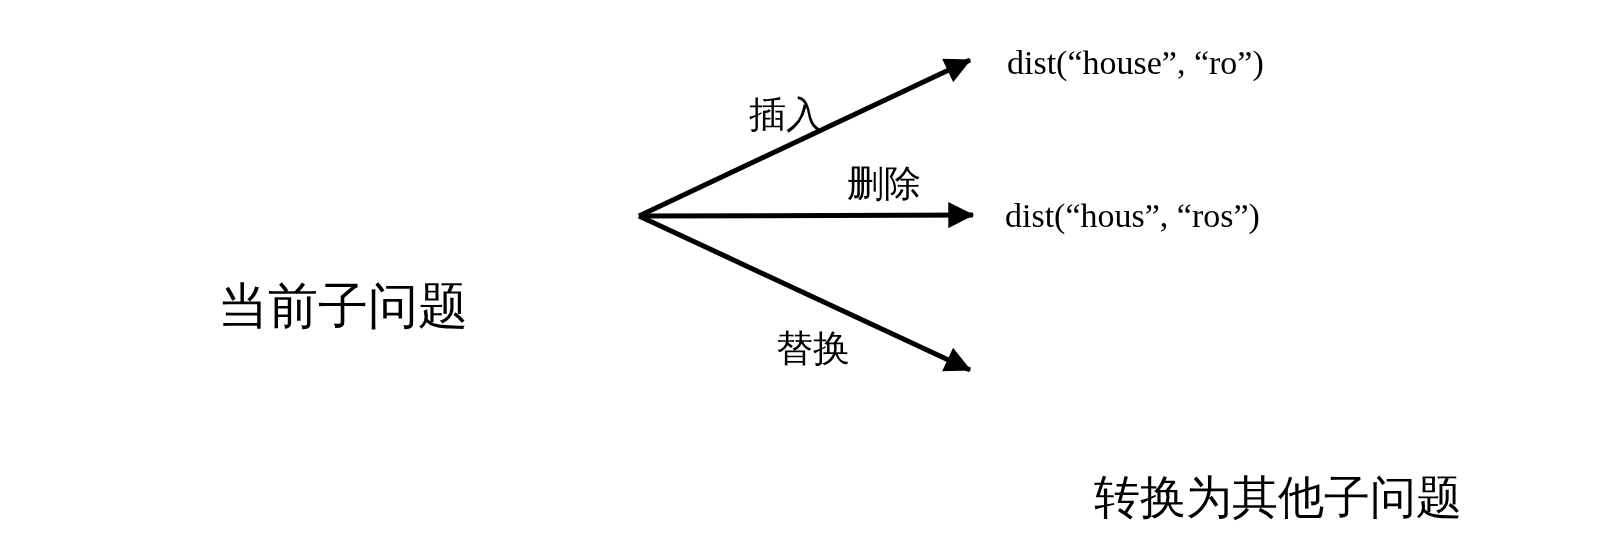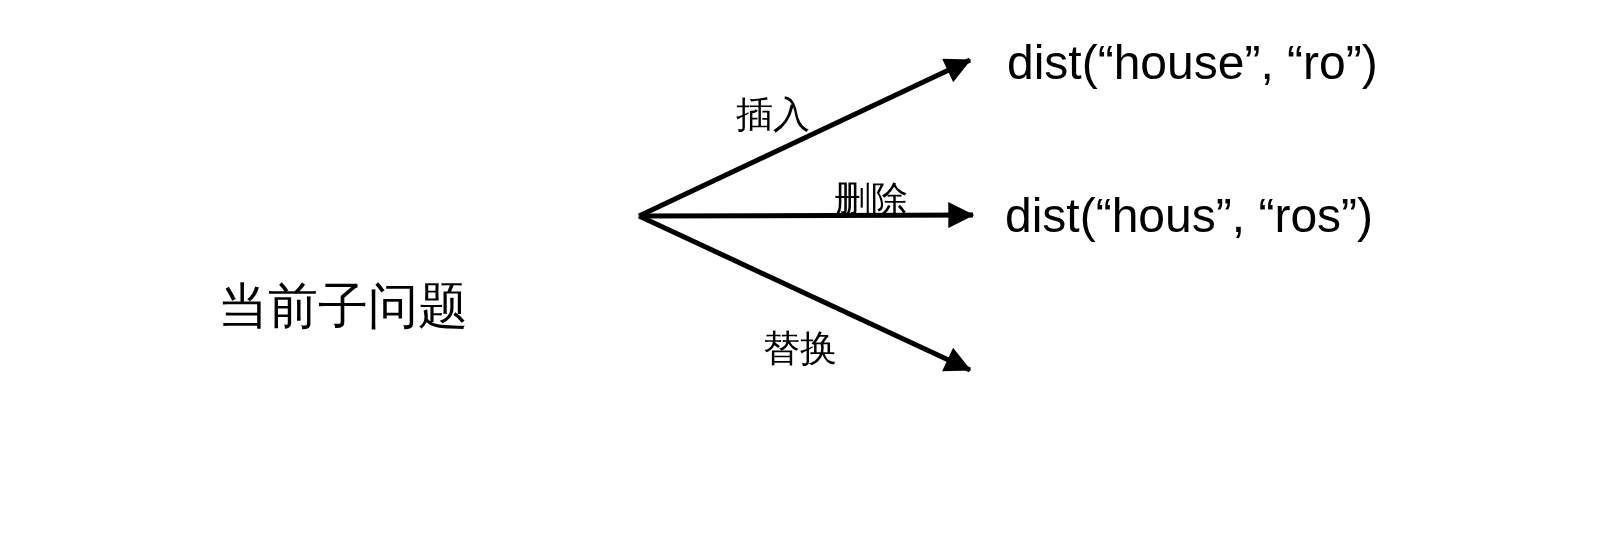--- a/index.html
+++ b/index.html
@@ -7,47 +7,47 @@
     position: relative;
     width: 1604px;
     height: 555px;
     background: #ffffff;
     overflow: hidden;
     font-family: "Liberation Sans", sans-serif;
     color: #000000;
   }
   .code {
     position: absolute;
-    font-family: Liberation Sans, sans-serif;
-    font-size: 48px;
+    font-family: Liberation Serif, serif;
+    font-size: 34px;
     line-height: 46px;
     white-space: nowrap;
     color: #000;
     letter-spacing: 0px;
     text-align: right;
   }
   .cjk {
     position: absolute;
     font-family: "Liberation Sans", "DejaVu Sans", sans-serif;
     white-space: nowrap;
     color: #000;
   }
   .node-label { font-size: 50px; line-height: 48px; }
-  .arrow-label { font-size: 37px; line-height: 40px; }
+  .arrow-label { font-size: 37px; line-height: 40px; margin-left: 13px; }
   .caption { font-size: 46px; line-height: 48px; }
   svg.arrows { position: absolute; left: 0; top: 0; }
 
   
   #current-code   { left: 42px;  top: 193px; }
   #current-label  { left: 218px; top: 282px; }
   #result-insert  { left: 1007px; top: 40px;  }
   #result-delete  { left: 1005px; top: 193px; }
   #result-replace { left: 1009px; top: 355px; }
   #label-insert   { left: 736px; top: 95px;  }
-  #label-delete   { left: 834px; top: 180px; }
+  #label-delete   { left: 834px; top: 164px; }
   #label-replace  { left: 763px; top: 329px; }
   #caption        { left: 1094px; top: 473px; }
 </style>
 </head>
 <body>
 
 <div class="canvas">
 
   <svg class="arrows" width="1604" height="555" viewBox="0 0 1604 555" aria-hidden="true">
     <defs>
@@ -67,14 +67,15 @@
 
   <div id="label-delete" class="cjk arrow-label">删除</div>
 
   <div id="label-replace" class="cjk arrow-label">替换</div>
 
   <div id="result-insert" class="code">dist(“house”, “ro”)</div>
 
   <div id="result-delete" class="code">dist(“hous”, “ros”)</div>
 
 
+  <div id="caption" class="cjk caption">转换为其他子问题</div>
 
 </div>
 
 </body></html>

